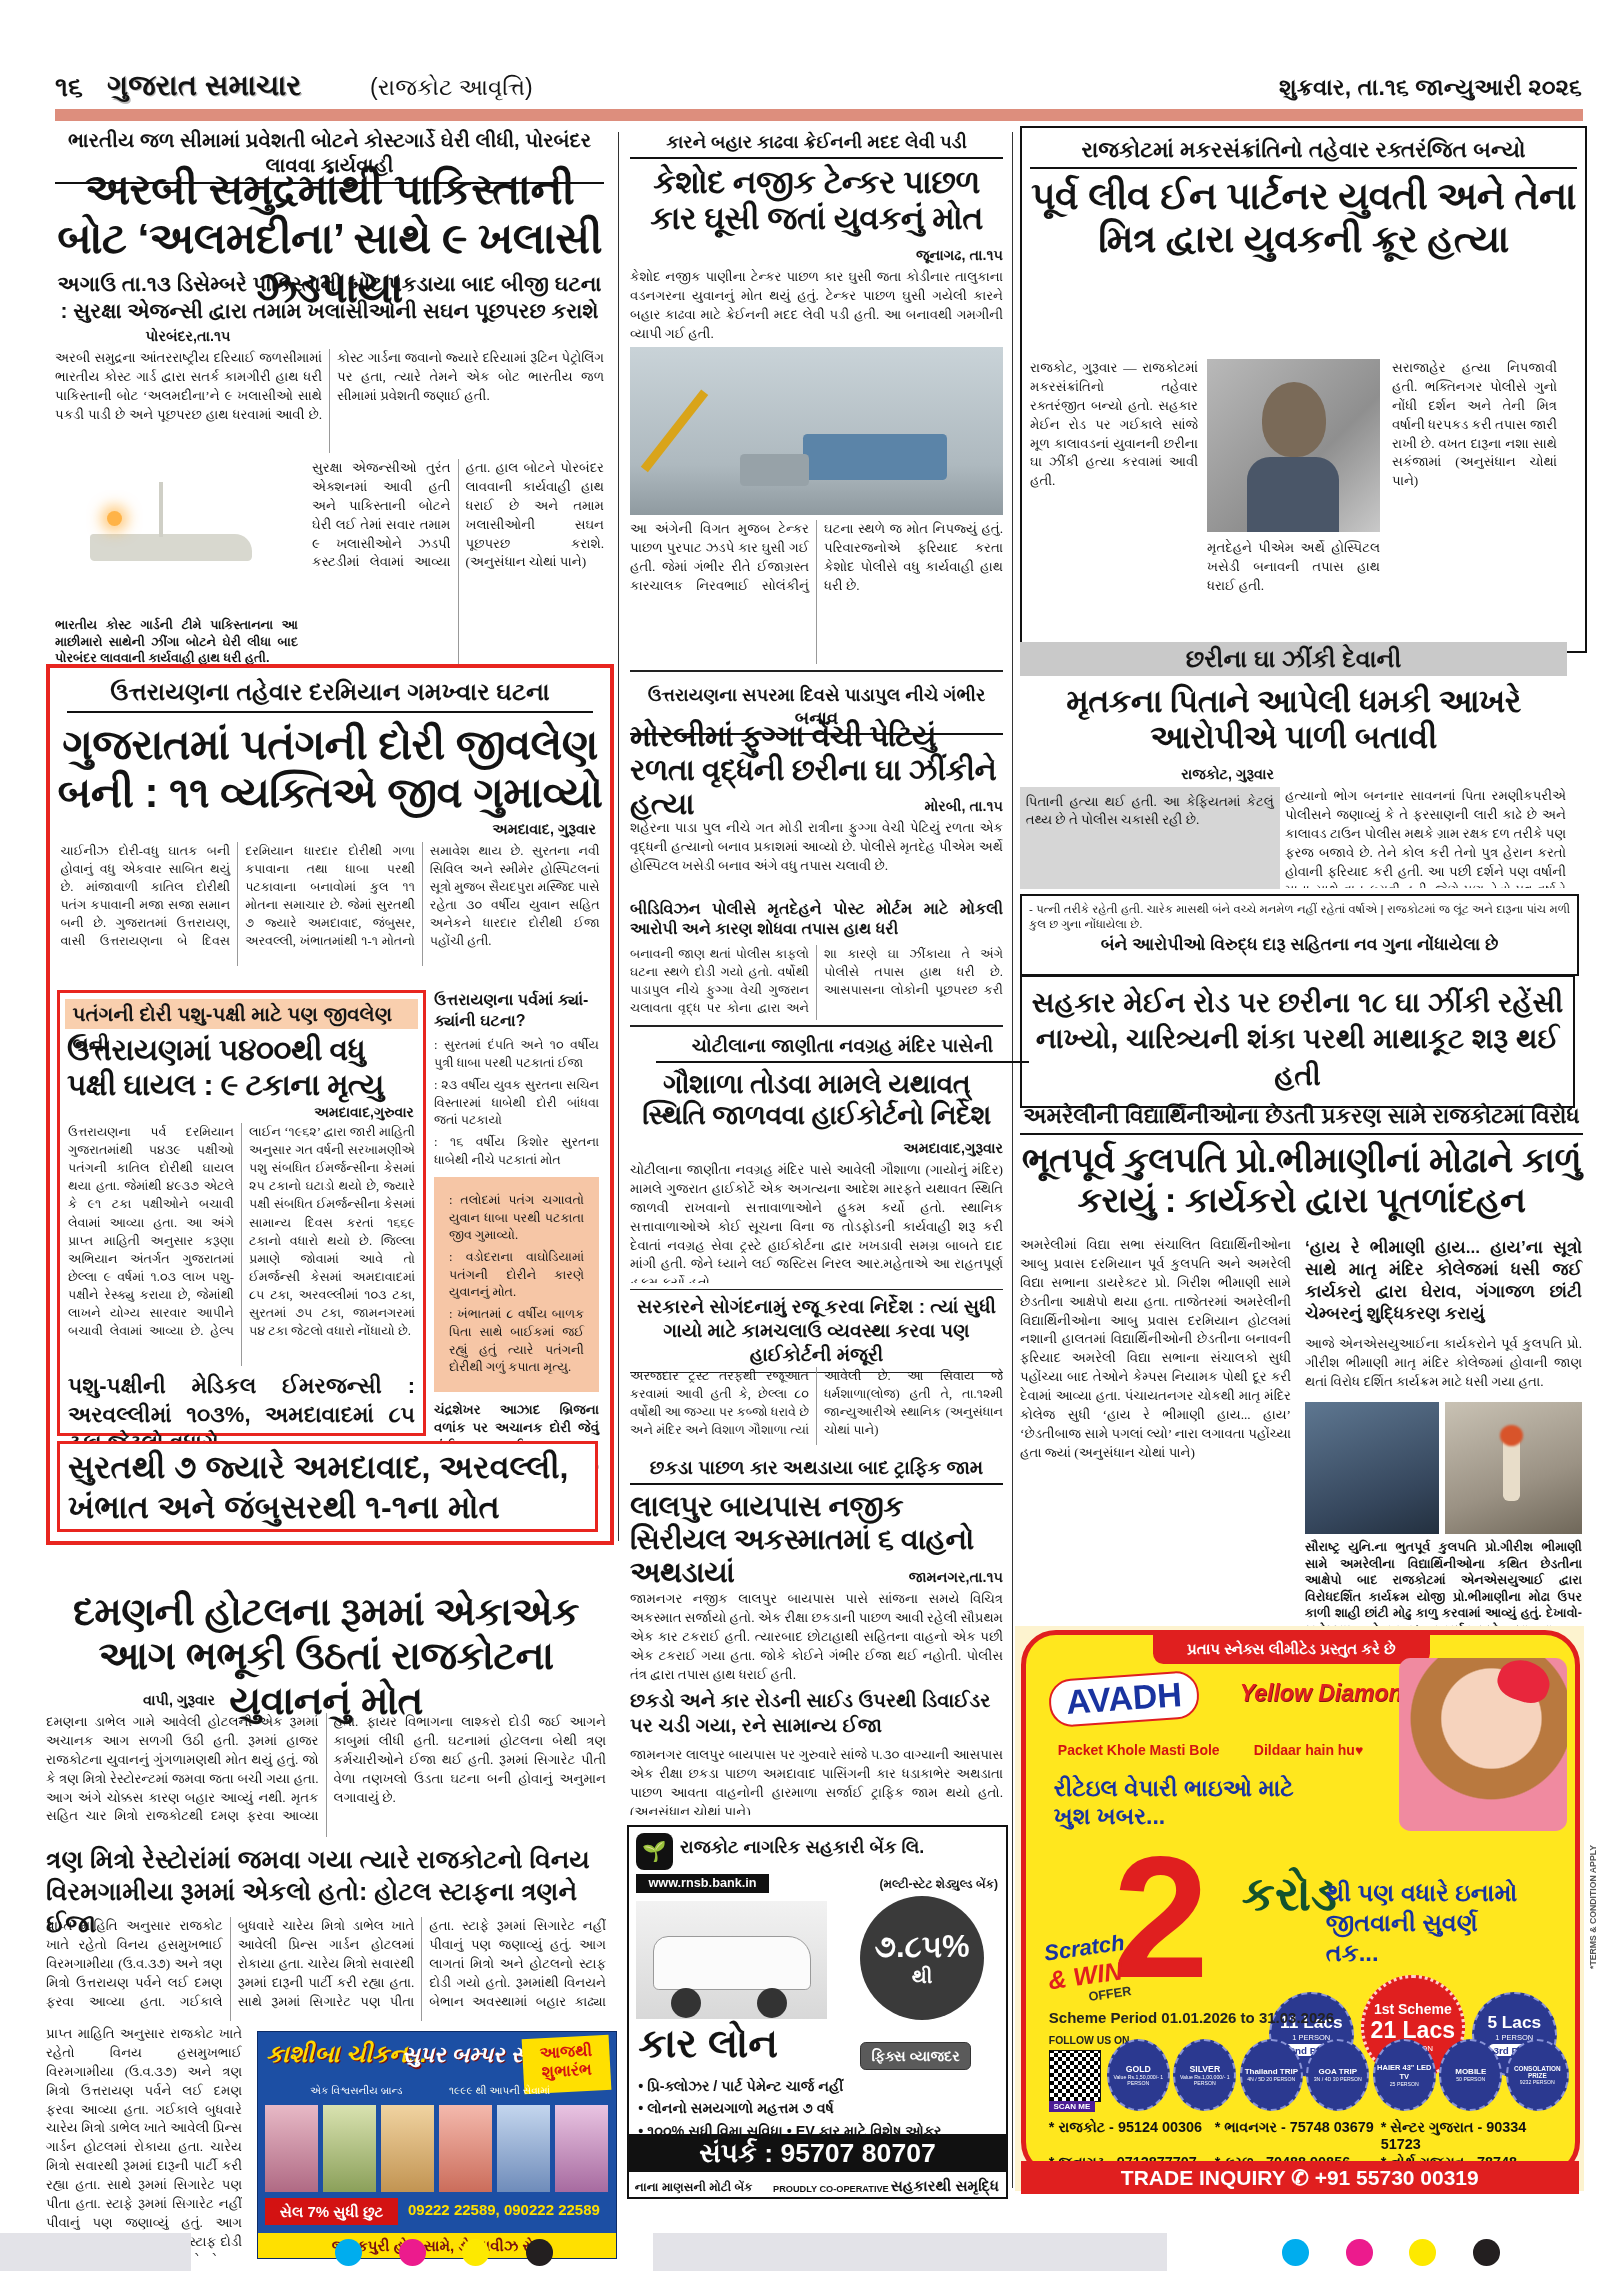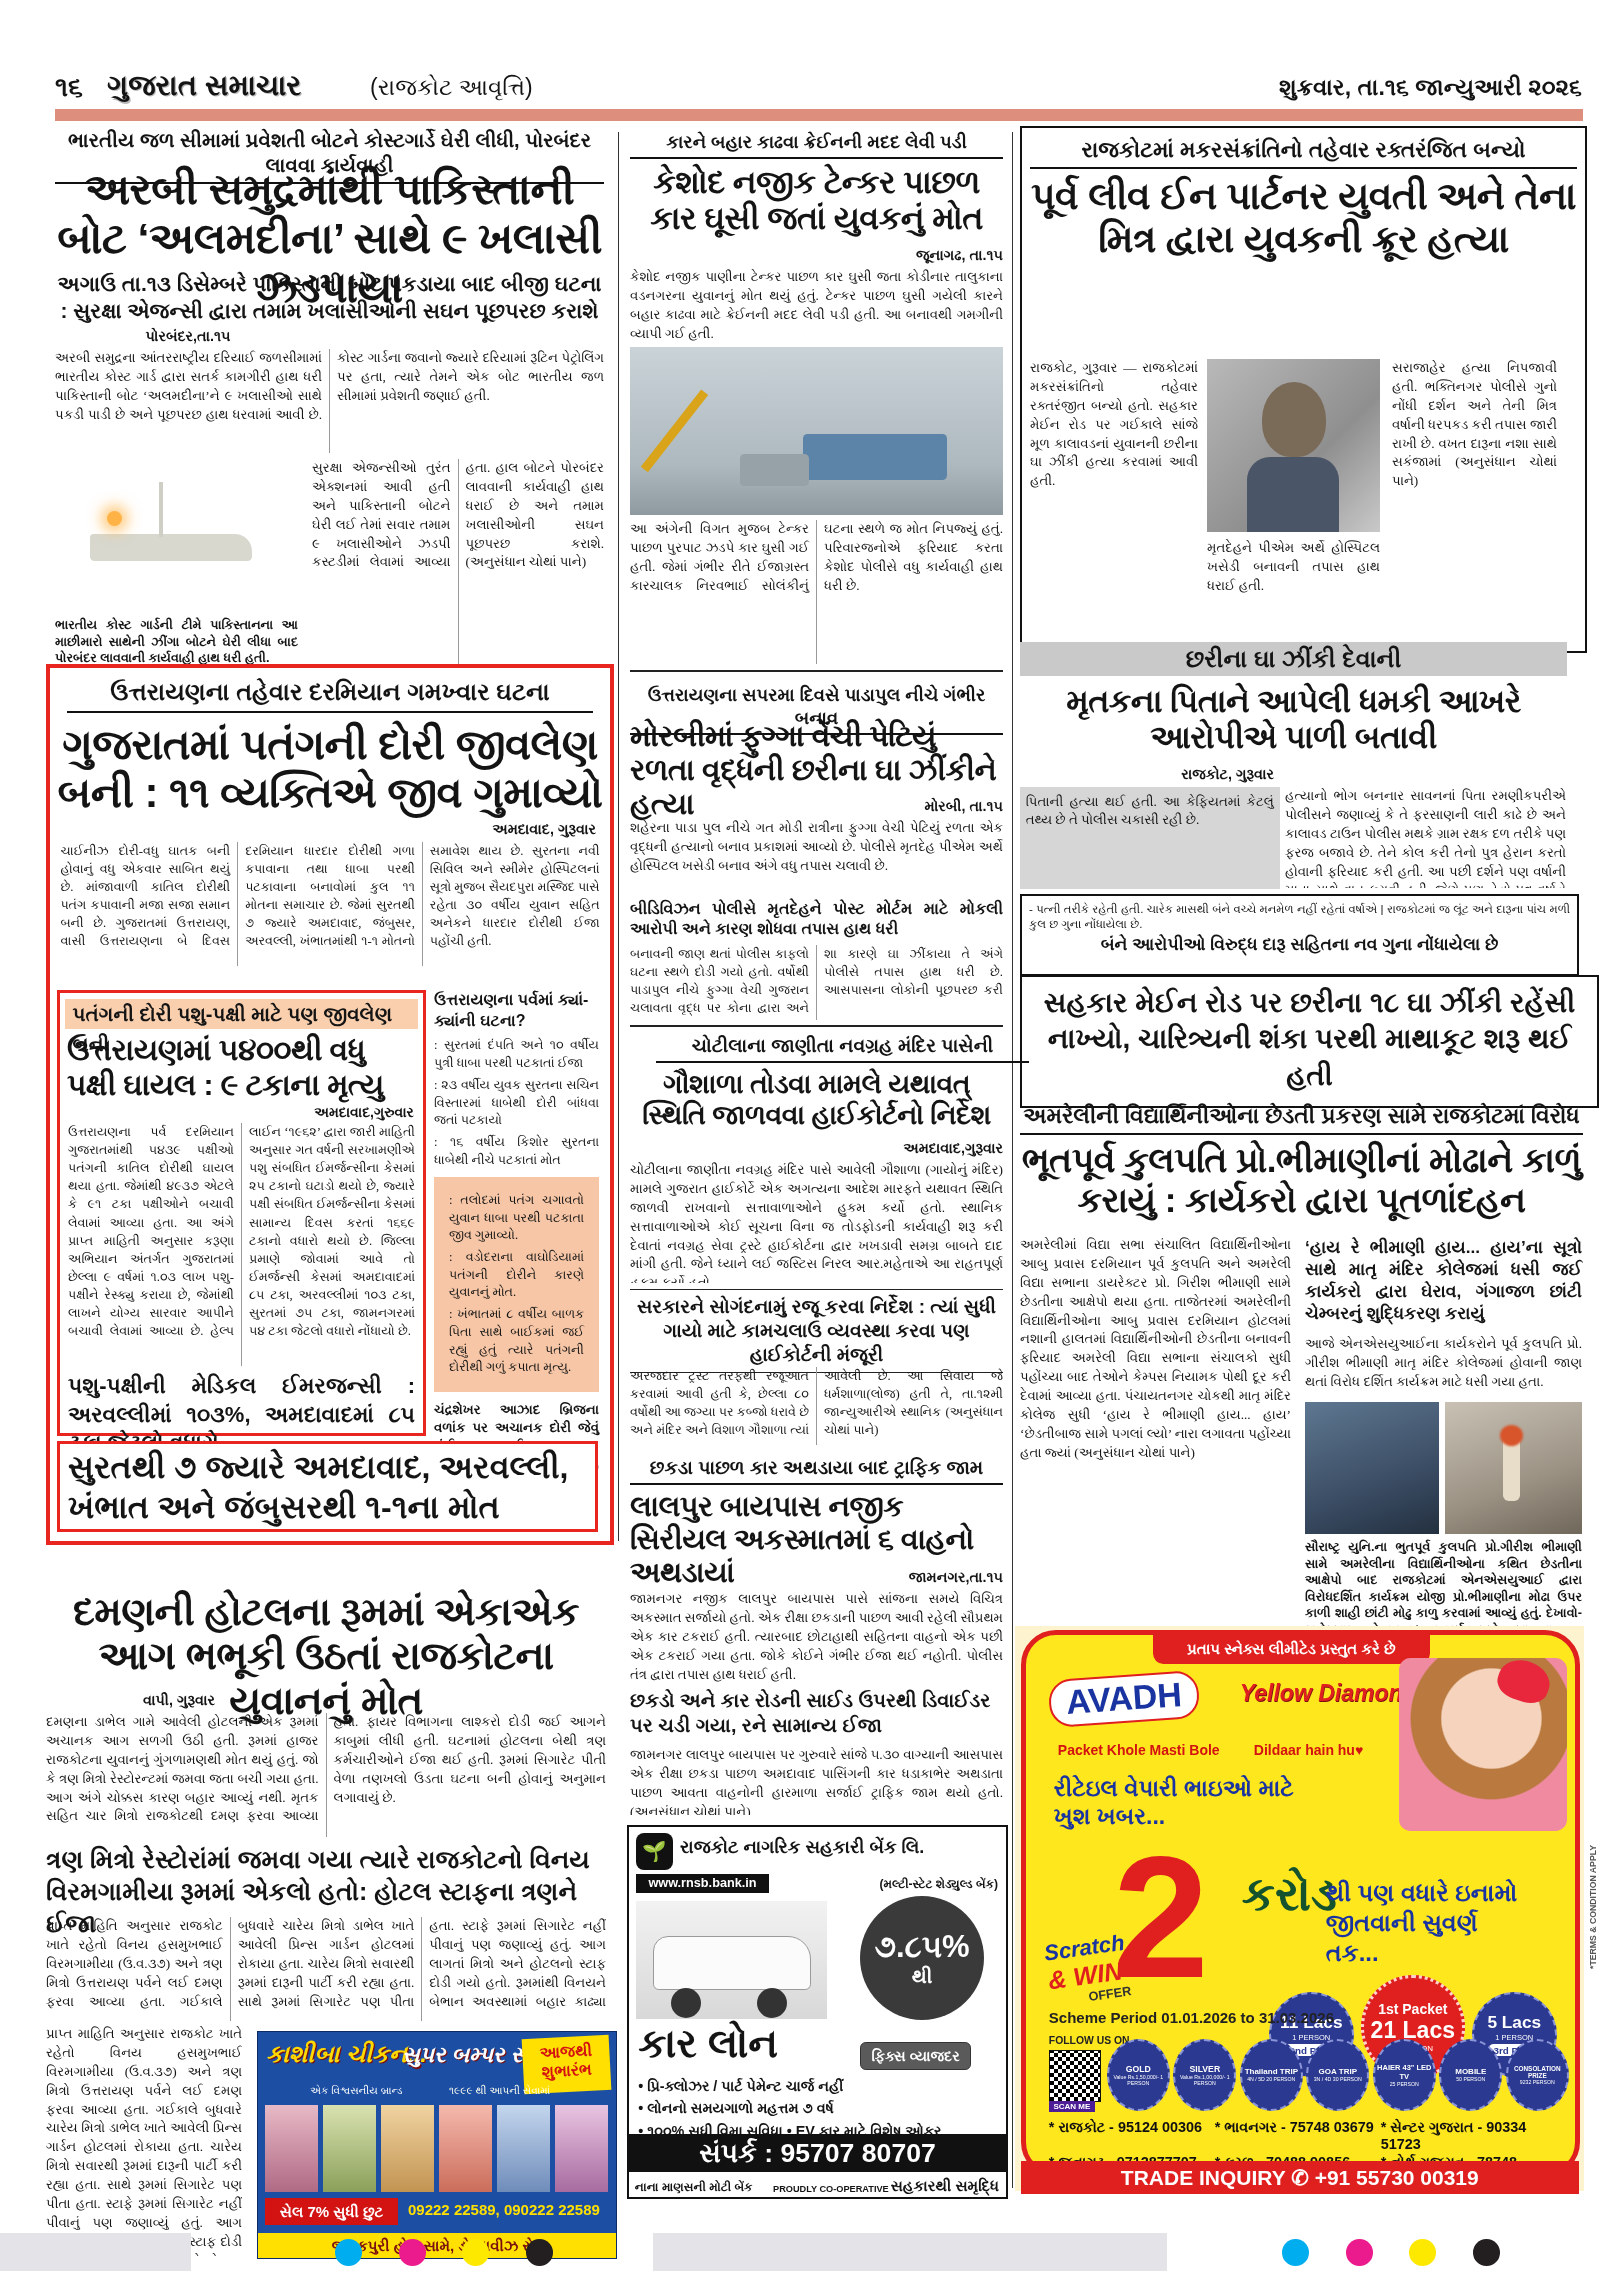--- a/index.html
+++ b/index.html
@@ -77,21 +77,21 @@
   <div class="abs band" style="left:1020px;top:642px;width:547px;height:34px;background:#c9c9c9;font-size:24px;line-height:34px;">છરીના ઘા ઝીંકી દેવાની</div>
   <div class="abs headline" style="left:1020px;top:683px;width:547px;font-size:32px;">મૃતકના પિતાને આપેલી ધમકી આખરે આરોપીએ પાળી બતાવી</div>
   <div class="abs dateline" style="left:1020px;top:766px;width:254px;font-size:14.4px;">રાજકોટ, ગુરૂવાર</div>
   <div class="abs" style="left:1020px;top:787px;width:248px;height:90px;background:#d6d6d6;padding:5.8px;font-size:13.3px;line-height:1.4;text-align:justify;font-family:'Liberation Serif',serif;">પિતાની હત્યા થઈ હતી. આ કેફિયતમાં કેટલું તથ્ય છે તે પોલીસ ચકાસી રહી છે.</div>
   <div class="abs body" style="left:1285px;top:787px;width:281px;height:101px;font-size:13.3px;">હત્યાનો ભોગ બનનાર સાવનનાં પિતા રમણીકપરીએ પોલીસને જણાવ્યું કે તે ફરસાણની લારી કાઢે છે અને કાલાવડ ટાઉન પોલીસ મથકે ગ્રામ રક્ષક દળ તરીકે પણ ફરજ બજાવે છે. તેને કોલ કરી તેનો પુત્ર હેરાન કરતો હોવાની ફરિયાદ કરી હતી. આ પછી દર્શને પણ વર્ષાની માતા સાથે વાત કરાવી હતી. જેણે પણ તેનો પુત્ર વર્ષાને હેરાન કરતો હોવાની ફરિયાદ કરી હતી. તેનાં થોડા દિવસો પછી દર્શને...</div>
   <div class="blackbox" style="left:1020px;top:894px;width:541px;height:69px;padding:4.6px 7px;">
     <div style="font-size:11.6px;line-height:1.3;text-align:justify;">- પત્ની તરીકે રહેતી હતી. ચારેક માસથી બંને વચ્ચે મનમેળ નહીં રહેતાં વર્ષાએ | રાજકોટમાં જ લૂંટ અને દારૂના પાંચ મળી કુલ છ ગુના નોંધાયેલા છે.</div>
     <div style="font-size:17.3px;font-weight:bold;text-align:center;margin-top:3.5px;">બંને આરોપીઓ વિરુદ્ધ દારૂ સહિતના નવ ગુના નોંધાયેલા છે</div>
   </div>
 
-  <div class="blackbox" style="left:1020px;top:975px;width:541px;height:113px;padding:8px 17px;">
+  <div class="blackbox" style="left:1020px;top:975px;width:541px;height:113px;padding:8px 5px;">
     <div style="font-size:28px;font-weight:bold;text-align:center;line-height:1.3;">સહકાર મેઈન રોડ પર છરીના ૧૮ ઘા ઝીંકી રહેંસી નાખ્યો, ચારિત્ર્યની શંકા પરથી માથાકૂટ શરૂ થઈ હતી</div>
   </div>
 
   <div class="abs kicker" style="left:1020px;top:1102px;width:563px;font-size:22px;">અમરેલીની વિદ્યાર્થિનીઓના છેડતી પ્રકરણ સામે રાજકોટમાં વિરોધ</div>
   <div class="abs headline" style="left:1020px;top:1140px;width:563px;font-size:35px;">ભૂતપૂર્વ કુલપતિ પ્રો.ભીમાણીનાં મોઢાને કાળું કરાયું : કાર્યકરો દ્વારા પૂતળાંદહન</div>
   <div class="abs body" style="left:1020px;top:1236px;width:271px;height:387px;font-size:13.3px;">અમરેલીમાં વિદ્યા સભા સંચાલિત વિદ્યાર્થિનીઓના આબુ પ્રવાસ દરમિયાન પૂર્વ કુલપતિ અને અમરેલી વિદ્યા સભાના ડાયરેક્ટર પ્રો. ગિરીશ ભીમાણી સામે છેડતીના આક્ષેપો થયા હતા. તાજેતરમાં અમરેલીની વિદ્યાર્થિનીઓના આબુ પ્રવાસ દરમિયાન હોટલમાં નશાની હાલતમાં વિદ્યાર્થિનીઓની છેડતીના બનાવની ફરિયાદ અમરેલી વિદ્યા સભાના સંચાલકો સુધી પહોંચ્યા બાદ તેઓને કેમ્પસ નિયામક પોથી દૂર કરી દેવામાં આવ્યા હતા. પંચાયતનગર ચોકથી માતૃ મંદિર કોલેજ સુધી ‘હાય રે ભીમાણી હાય... હાય’ ‘છેડતીબાજ સામે પગલાં લ્યો’ નારા લગાવતા પહોંચ્યા હતા જ્યાં (અનુસંધાન ચોથાં પાને)</div>
   <div class="abs subhead" style="left:1305px;top:1236px;width:277px;font-size:17.3px;text-align:justify;">‘હાય રે ભીમાણી હાય... હાય’ના સૂત્રો સાથે માતૃ મંદિર કોલેજમાં ધસી જઈ કાર્યકરો દ્વારા ઘેરાવ, ગંગાજળ છાંટી ચેમ્બરનું શુદ્ધિકરણ કરાયું</div>
   <div class="abs body" style="left:1305px;top:1335px;width:277px;height:64px;font-size:13.3px;">આજે એનએસયુઆઈના કાર્યકરોને પૂર્વ કુલપતિ પ્રો. ગીરીશ ભીમાણી માતૃ મંદિર કોલેજમાં હોવાની જાણ થતાં વિરોધ દર્શિત કાર્યક્રમ માટે ધસી ગયા હતા.</div>
   <div class="abs" style="left:1305px;top:1402px;width:134px;height:132px;background:linear-gradient(160deg,#5e7791,#35465c 70%,#23303f);"></div>
   <div class="abs" style="left:1445px;top:1402px;width:137px;height:132px;background:linear-gradient(160deg,#c9c2b4,#9b9284 60%,#6f6759);">
@@ -227,21 +227,21 @@
         <div style="font-size:22px;font-weight:bold;font-style:italic;color:#1933a0;">Scratch</div>
         <div style="font-size:25.4px;font-weight:bold;font-style:italic;color:#e01f1f;">&amp; WIN</div>
         <div style="font-size:12.7px;font-weight:bold;color:#333;text-align:right;">OFFER</div>
       </div>
       <div class="abs circle" style="left:243px;top:357px;width:81px;height:81px;background:#2b3990;color:#fff;border:2.3px dashed #8a94d8;">
         <div style="font-size:17.3px;font-weight:bold;">11 Lacs</div>
         <div style="font-size:7.5px;">1 PERSON</div>
         <div style="font-size:9.8px;background:#fff;color:#2b3990;border-radius:4.6px;padding:0.6px 4.6px;margin-top:2.3px;font-weight:bold;">2nd Prize</div>
       </div>
       <div class="abs circle" style="left:335px;top:340px;width:98px;height:98px;background:#e01f1f;color:#fff;border:3.5px dotted #ffd2d2;">
-        <div style="font-size:14px;font-weight:bold;">1st Packet</div>
+        <div style="font-size:14px;font-weight:bold;">1st Scheme</div>
         <div style="font-size:23px;font-weight:bold;">21 Lacs</div>
         <div style="font-size:8px;">1 PERSON</div>
       </div>
       <div class="abs circle" style="left:446px;top:357px;width:81px;height:81px;background:#2b3990;color:#fff;border:2.3px dashed #8a94d8;">
         <div style="font-size:17.3px;font-weight:bold;">5 Lacs</div>
         <div style="font-size:7.5px;">1 PERSON</div>
         <div style="font-size:9.8px;background:#fff;color:#2b3990;border-radius:4.6px;padding:0.6px 4.6px;margin-top:2.3px;font-weight:bold;">3rd Prize</div>
       </div>
       <div class="abs" style="left:23px;top:374px;font-size:15px;font-weight:bold;color:#222;">Scheme Period 01.01.2026 to 31.03.2026</div>
       <div class="abs" style="left:23px;top:400px;font-size:10.4px;font-weight:bold;color:#222;">FOLLOW US ON</div>

